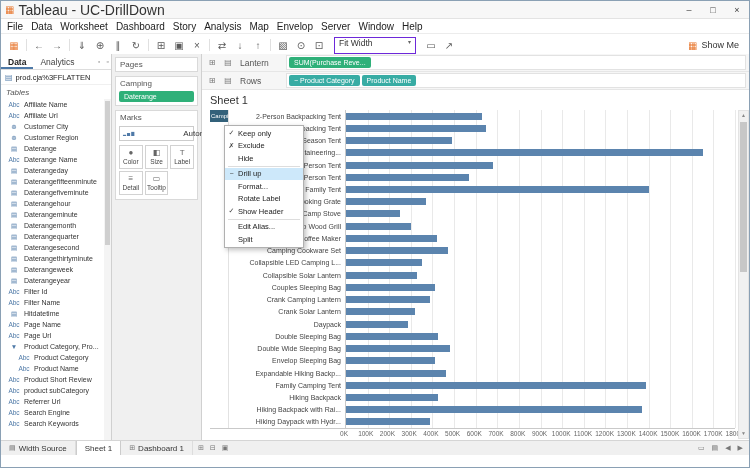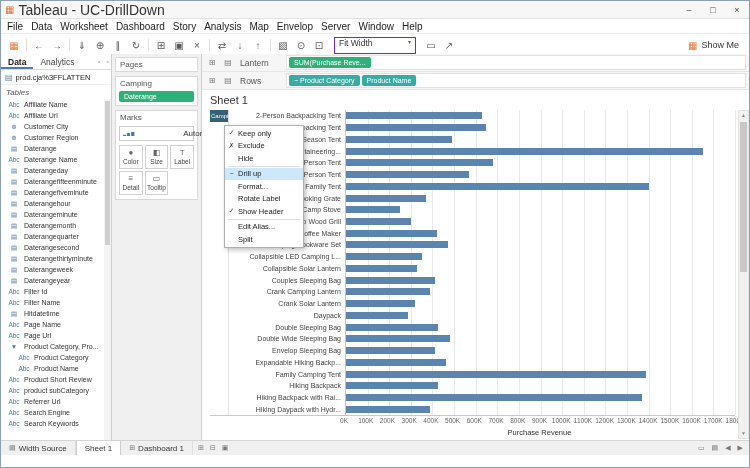--- a/index.html
+++ b/index.html
@@ -548,24 +548,20 @@
                 <div class="tick" style="left: 61.1111%;">1100K</div>
                 <div class="tick" style="left: 66.6667%;">1200K</div>
                 <div class="tick" style="left: 72.2222%;">1300K</div>
                 <div class="tick" style="left: 77.7778%;">1400K</div>
                 <div class="tick" style="left: 83.3333%;">1500K</div>
                 <div class="tick" style="left: 88.8889%;">1600K</div>
                 <div class="tick" style="left: 94.4444%;">1700K</div>
                 <div class="tick" style="left: 100%;">1800K</div>
               </div>
           </div>
-          <div class="axis-title-row">
-            <div class="axis-spacer"></div>
-            <div class="axis-title">Purchase Revenue</div>
-          </div>
         </div>
 
         <div class="vscroll">
           <div class="vs-arrow">▲</div>
           <div class="vs-thumb"></div>
           <div class="vs-arrow vs-bottom">▼</div>
         </div>
 
         <div class="ctx" id="ctx">
             <div class="ctx-item">

